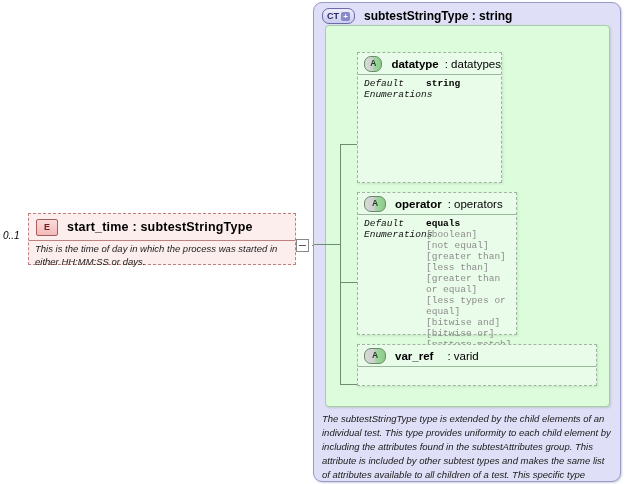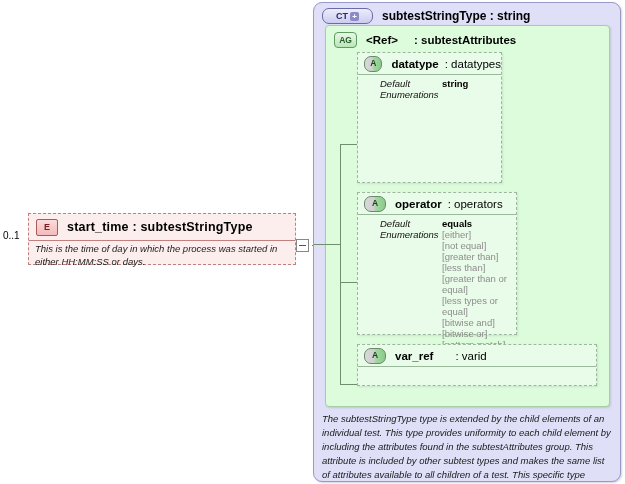--- a/index.html
+++ b/index.html
@@ -38,21 +38,21 @@
   #elem-title{
     margin-left:9px;font-size:12.5px;font-weight:bold;letter-spacing:.2px;
     color:#000;white-space:nowrap;
   }
   #elem-doc{
     position:absolute;left:6px;top:28px;right:5px;
     font-style:italic;font-size:9.5px;line-height:13px;color:#222;
   }
   #occurs{
     position:absolute;left:3px;top:230px;
-    font-size:10px;color:#000;
+    font-style:italic;font-size:10px;color:#000;
   }
 
   
   .conn-line{position:absolute;background:#808080;}
   #conn-h1{left:296px;top:245px;width:9px;height:1px;}
   #conn-h2{left:312px;top:245px;width:10px;height:1px;}
   #toggle-box{
     position:absolute;left:296px;top:239px;width:13px;height:13px;
     border:1px solid #888;background:#fff;box-sizing:border-box;
   }
@@ -64,21 +64,21 @@
   #ct-panel{
     position:absolute;left:313px;top:2px;width:308px;height:480px;
     background:#dfdff7;
     border:1px solid #9a9ac8;
     border-radius:9px;
     box-sizing:border-box;
     box-shadow:1px 1px 2px rgba(120,120,160,.35);
   }
   #ct-header{position:absolute;left:8px;top:5px;display:flex;align-items:center;}
   .ct-badge{
-    height:14px;padding:0 13px;
+    height:14px;padding:0 4px;
     background:linear-gradient(to bottom,#ededfa,#ccccf0);
     border:1px solid #6a6aa8;border-radius:7px;
     font-size:9px;font-weight:bold;color:#2a2a66;
     display:flex;align-items:center;line-height:1;
   }
   .ct-badge .plus{
     display:inline-block;width:9px;height:9px;margin-left:2px;
     background:#8a8ac8;border-radius:2px;color:#fff;font-size:8px;
     line-height:9px;text-align:center;font-weight:bold;
   }
@@ -122,23 +122,23 @@
   }
   .a-badge{
     width:20px;height:14px;margin-left:6px;
     background:linear-gradient(to right,#d9d9d9 0%,#cfcfcf 45%,#9fd89f 55%,#8ccb8c 100%);
     border:1px solid #6a8a6a;border-radius:7px;
     font-size:8.5px;font-weight:bold;color:#1e3e1e;
     display:flex;align-items:center;justify-content:center;line-height:1;
   }
   .attr-name{margin-left:9px;font-size:11.5px;font-weight:bold;white-space:nowrap;}
   .attr-type{margin-left:6px;font-size:11.5px;font-weight:normal;white-space:nowrap;}
-  .attr-type.spaced{margin-left:22px;}
-
-  .facets{position:relative;padding:3px 0 3px 16px;}
+  .attr-type.spaced{margin-left:14px;}
+
+  .facets{position:relative;padding:3px 0 3px 0;font-family:Liberation Mono, monospace;}
   .facet-row{display:flex;align-items:flex-start;line-height:11px;}
   .facet-label{
     width:62px;flex:0 0 62px;margin-left:6px;
     font-style:italic;font-size:9.5px;color:#111;
   }
   .facet-val{font-size:9.5px;}
   .facet-val.bold{font-weight:bold;color:#000;}
   .enum-list{margin-left:0;}
   .enum-item{font-size:9.5px;color:#8d8d8d;line-height:11px;}
   .pattern-val{font-size:8.5px;color:#8d8d8d;white-space:nowrap;}
@@ -172,25 +172,20 @@
     <div id="ct-header">
       <span class="ct-badge">
           <span>CT</span>
           <span class="plus">+</span>
         </span>
       <span id="ct-title">subtestStringType : string</span>
     </div>
   </div>
 
   <div id="ag-box">
-    <div id="ag-header">
-      <span class="ag-badge">AG</span>
-      <span id="ag-ref">&lt;Ref&gt;</span>
-      <span id="ag-type">: subtestAttributes</span>
-    </div>
 
     <div class="tline" style="left:14px;top:118px;width:1px;height:240px;"></div>
     <div class="tline" style="left:14px;top:118px;width:18px;height:1px;"></div>
     <div class="tline" style="left:14px;top:256px;width:18px;height:1px;"></div>
     <div class="tline" style="left:14px;top:358px;width:18px;height:1px;"></div>
     <div class="tline" style="left:-12px;top:218px;width:27px;height:1px;"></div>
   </div>
 
   <div class="attr-box" style="left:357px;top:52px;width:145px;height:131px;">
     <div class="attr-head">
@@ -216,21 +211,21 @@
       <span class="attr-type">: operators</span>
     </div>
     <div class="facets">
       <div class="facet-row">
         <span class="facet-label">Default</span>
         <span class="facet-val bold">equals</span>
       </div>
       <div class="facet-row">
         <span class="facet-label">Enumerations</span>
         <span class="enum-list">
-          <div class="enum-item">[either]</div>
+          <div class="enum-item">[boolean]</div>
           <div class="enum-item">[not equal]</div>
           <div class="enum-item">[greater than]</div>
           <div class="enum-item">[less than]</div>
           <div class="enum-item">[greater than or equal]</div>
           <div class="enum-item">[less types or equal]</div>
           <div class="enum-item">[bitwise and]</div>
           <div class="enum-item">[bitwise or]</div>
           <div class="enum-item">[pattern match]</div>
         </span>
       </div>

